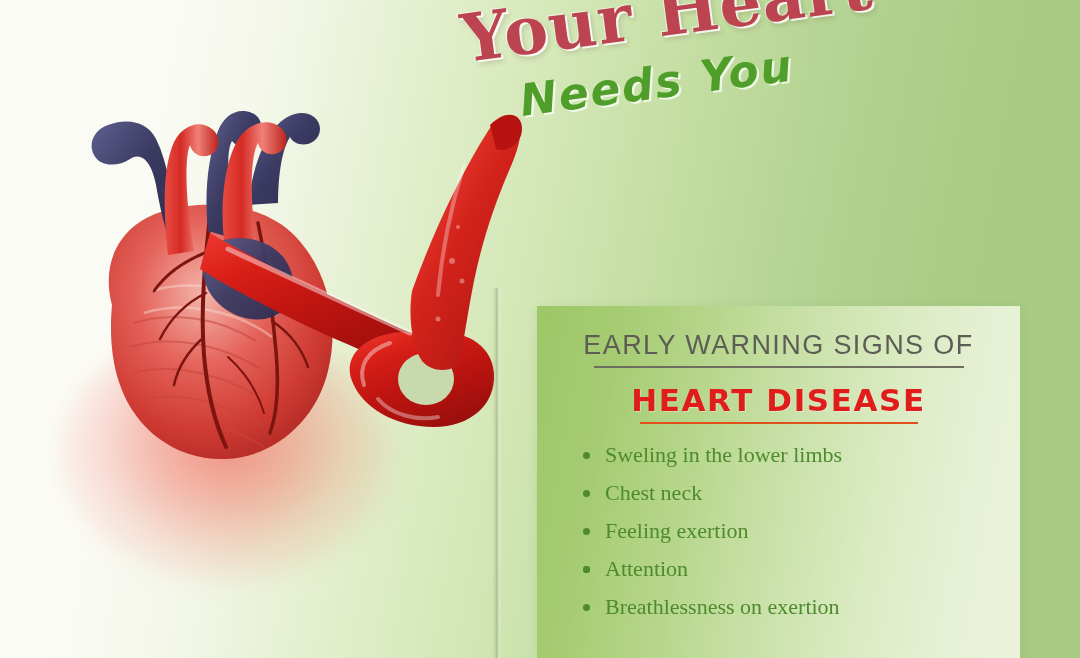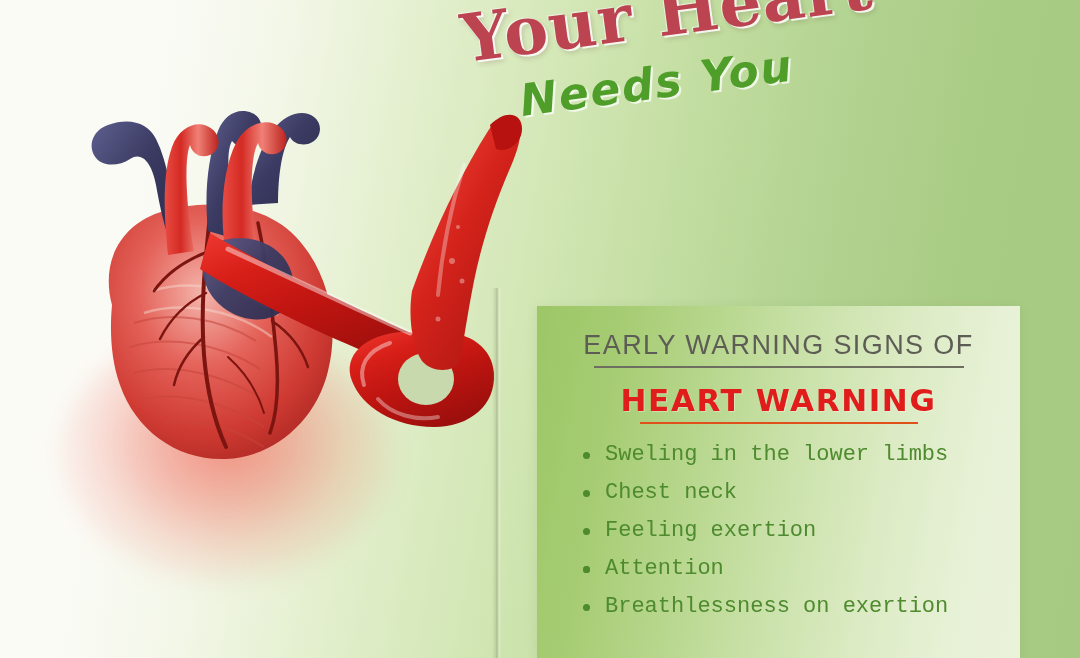--- a/index.html
+++ b/index.html
@@ -167,21 +167,21 @@
     margin: 4px auto 0 auto;
   }
 
   .symptom-list {
     list-style: none;
     margin: 20px 0 0 0;
     padding: 0 0 0 68px;
   }
   .symptom-item {
     position: relative;
-    font-family: Liberation Mono, monospace;
+    font-family: Liberation Serif, serif;
     font-size: 22px;
     color: #4e8a2e;
     line-height: 1.0;
     margin-bottom: 16px;
     white-space: nowrap;
   }
   .symptom-bullet {
     position: absolute;
     left: -22px;
     top: 8px;
@@ -362,21 +362,21 @@
     <div class="headline-main">Your Heart</div>
     <div class="headline-sub">Needs You</div>
   </div>
 
   <div class="fold-line"></div>
 
   <div class="panel">
     <div class="panel-heading-1">EARLY WARNING SIGNS OF</div>
     <div class="heading-1-underline"></div>
 
-    <div class="panel-heading-2">HEART WARNING</div>
+    <div class="panel-heading-2">HEART DISEASE</div>
     <div class="heading-2-underline"></div>
 
     <ul class="symptom-list">
       <li class="symptom-item">
         <span class="symptom-bullet"></span>
         <span>Sweling in the lower limbs</span>
       </li>
       <li class="symptom-item">
         <span class="symptom-bullet"></span>
         <span>Chest neck</span>

